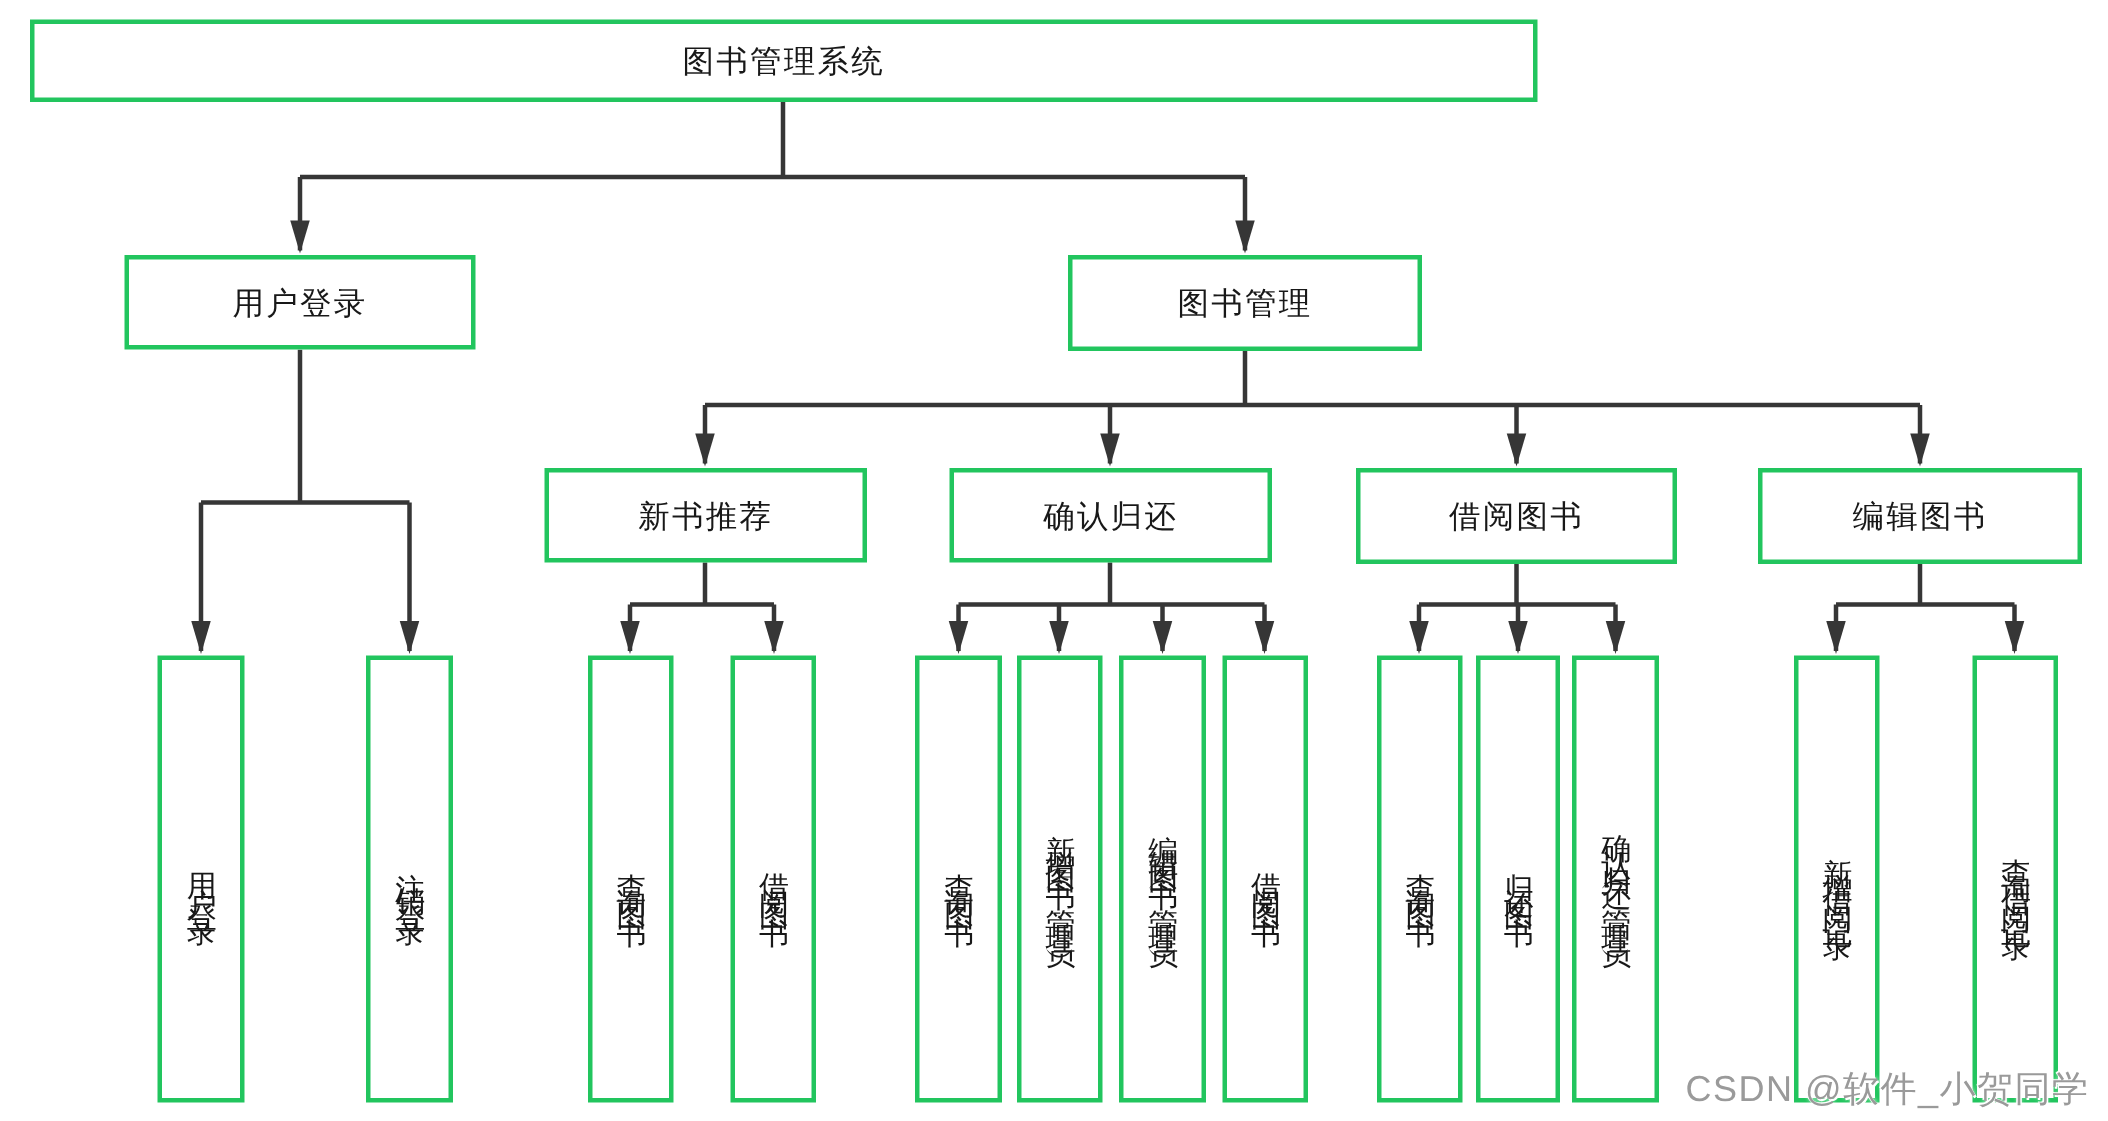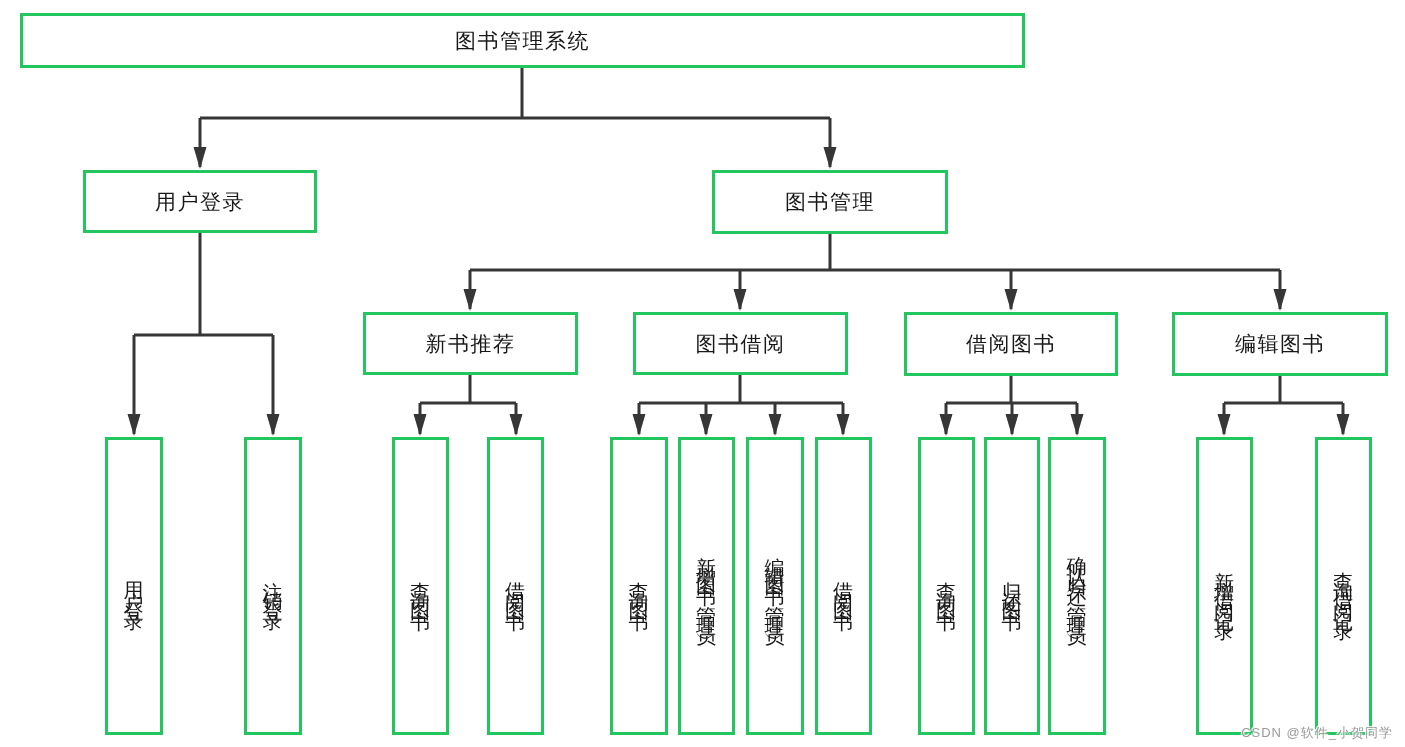--- a/index.html
+++ b/index.html
@@ -30,21 +30,21 @@
     writing-mode:vertical-rl;
     text-orientation:mixed;
     font-size:20px;
     line-height:1;
     letter-spacing:10px;
     white-space:nowrap;
   }
   .watermark{
     position:absolute;
     right:12px;bottom:5px;
-    font-size:13px;
+    font-size:24px;
     letter-spacing:1px;
     color:#9a9a9a;
     text-shadow:-1px -1px 0 #ffffff, 1px 1px 0 #ffffff, 0 0 3px #ffffff;
     z-index:5;
     white-space:nowrap;
   }
 </style>
 </head>
 <body>
 
@@ -94,21 +94,21 @@
     <span>用户登录</span>
   </div>
   <div class="node h" style="left:712px;top:170px;width:236px;height:64px">
     <span>图书管理</span>
   </div>
 
   <div class="node h" style="left:363px;top:312px;width:215px;height:63px">
     <span>新书推荐</span>
   </div>
   <div class="node h" style="left:633px;top:312px;width:215px;height:63px">
-    <span>图书借阅</span>
+    <span>确认归还</span>
   </div>
   <div class="node h" style="left:904px;top:312px;width:214px;height:64px">
     <span>借阅图书</span>
   </div>
   <div class="node h" style="left:1172px;top:312px;width:216px;height:64px">
     <span>编辑图书</span>
   </div>
 
   <div class="node v" style="left:105px;top:437px;width:58px;height:298px">
     <span>用户登录</span>

